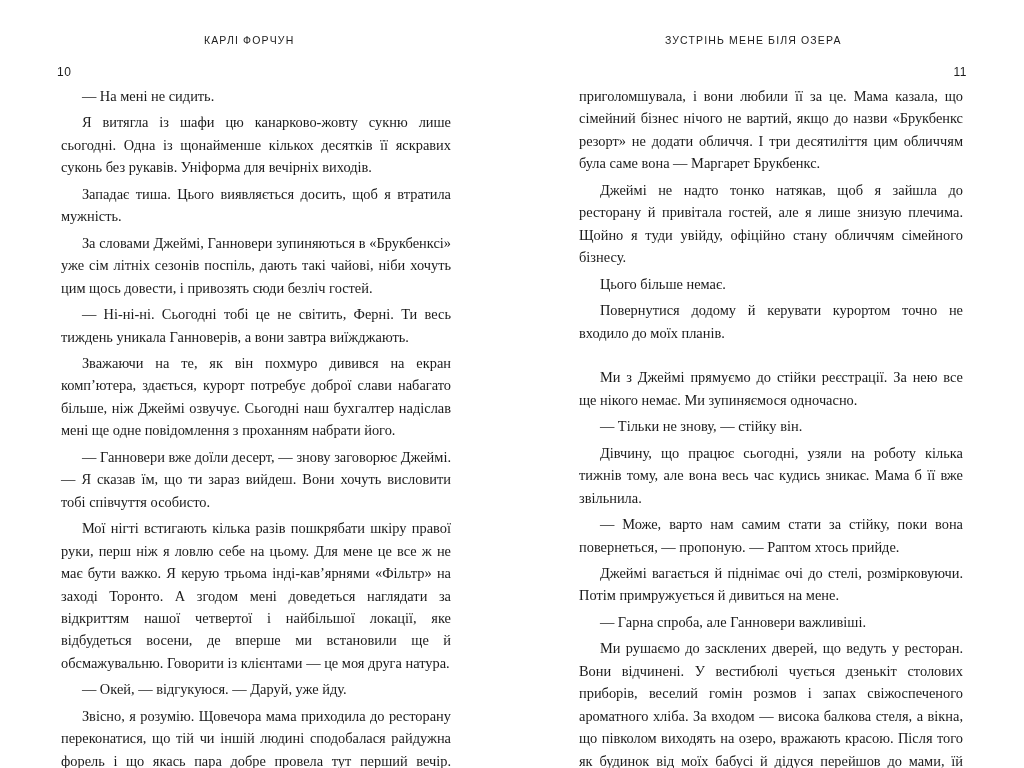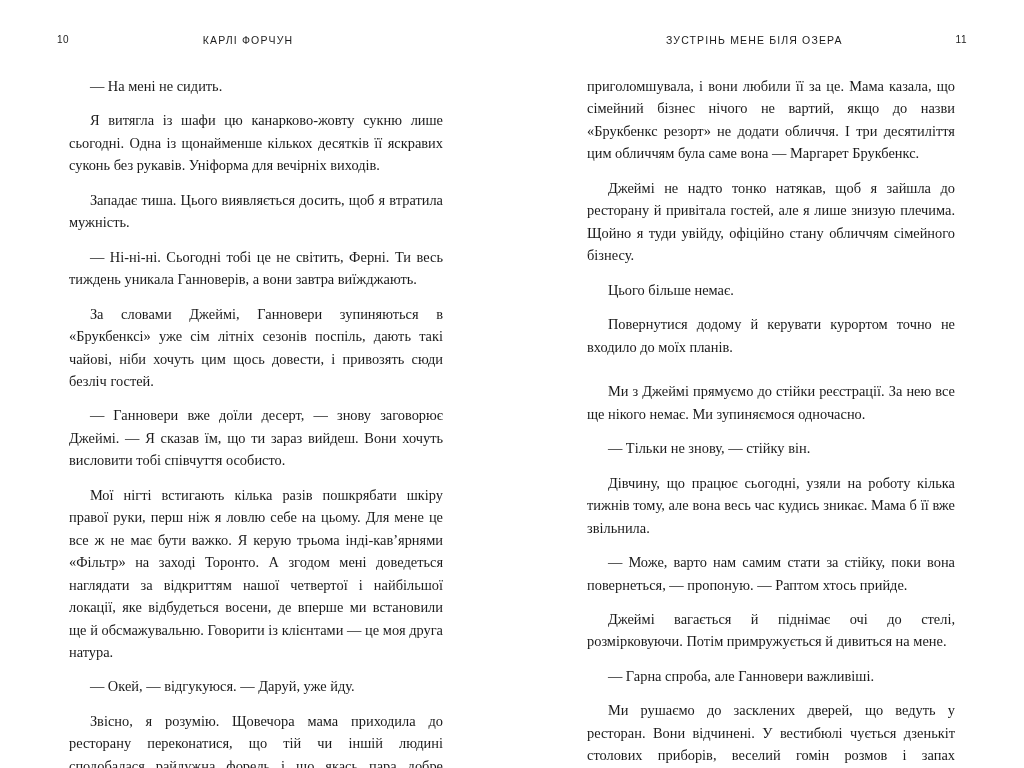--- a/index.html
+++ b/index.html
@@ -56,24 +56,25 @@
 
   .runhead-left {
     justify-content: flex-start;
   }
   .runhead-right {
     justify-content: flex-end;
   }
 
   .folio {
     font-family: "Liberation Sans", "DejaVu Sans", sans-serif;
-    font-size: 10px;
+    font-size: 12px;
     letter-spacing: 0.5px;
     color: #1c1c1c;
     flex: 0 0 auto;
+    margin-top: 31px;
   }
 
   .runtitle {
     flex: 1 1 auto;
     text-align: center;
   }
 
   .runhead-left .runtitle {
     padding-right: 28px;
   }
@@ -87,21 +88,21 @@
     margin-top: 17px;
     font-size: 14.4px;
     line-height: 22.45px;
     text-align: justify;
     text-justify: inter-word;
     hyphens: manual;
     -webkit-hyphens: manual;
   }
 
   .textblock p {
-    margin: 12px;
+    margin: 4px;
     text-indent: 1.45em;
   }
 
   .textblock p.noindent {
     text-indent: 0;
   }
 
   .textblock p.gap-before {
     margin-top: 22.4px;
   }
@@ -115,22 +116,23 @@
 
     <div class="runhead runhead-left">
       <span class="folio">10</span>
       <span class="runtitle">КАРЛІ ФОРЧУН</span>
     </div>
 
     <div class="textblock">
       <p>— На мені не сидить.</p>
       <p>Я витягла із шафи цю канарково-жовту сукню лише сьогодні. Одна із щонайменше кількох десятків її яскравих суконь без рукавів. Уніформа для вечірніх виходів.</p>
       <p>Западає тиша. Цього виявляється досить, щоб я втратила мужність.</p>
+      <p>За словами Джеймі, Ганновери зупиняються в «Брукбенксі» уже сім літніх сезонів поспіль, дають такі чайові, ніби хочуть цим щось довести, і привозять сюди безліч гостей.</p>
       <p>— Ні-ні-ні. Сьогодні тобі це не світить, Ферні. Ти весь тиждень уникала Ганноверів, а вони завтра виїжджають.</p>
-      <p>За словами Джеймі, Ганновери зупиняються в «Брукбенксі» уже сім літніх сезонів поспіль, дають такі чайові, ніби хочуть цим щось довести, і привозять сюди безліч гостей.</p>
+      <p>Зважаючи на те, як він похмуро дивився на екран комп’ютера, здається, курорт потребує доброї слави набагато більше, ніж Джеймі озвучує. Сьогодні наш бухгалтер надіслав мені ще одне повідомлення з проханням набрати його.</p>
       <p>— Ганновери вже доїли десерт, — знову заговорює Джеймі. — Я сказав їм, що ти зараз вийдеш. Вони хочуть висловити тобі співчуття особисто.</p>
       <p>Мої нігті встигають кілька разів пошкрябати шкіру правої руки, перш ніж я ловлю себе на цьому. Для мене це все ж не має бути важко. Я керую трьома інді-кав’ярнями «Фільтр» на заході Торонто. А згодом мені доведеться наглядати за відкриттям нашої четвертої і найбільшої локації, яке відбудеться восени, де вперше ми встановили ще й обсмажувальню. Говорити із клієнтами — це моя друга натура.</p>
       <p>— Окей, — відгукуюся. — Даруй, уже йду.</p>
       <p>Звісно, я розумію. Щовечора мама приходила до ресторану переконатися, що тій чи іншій людині сподобалася райдужна форель і що якась пара добре провела тут перший вечір. Кількість дрібниць, які вона пам’ятала про гостей, просто</p>
     </div>
 
   </div>
 
   <div class="page page-right">
 

